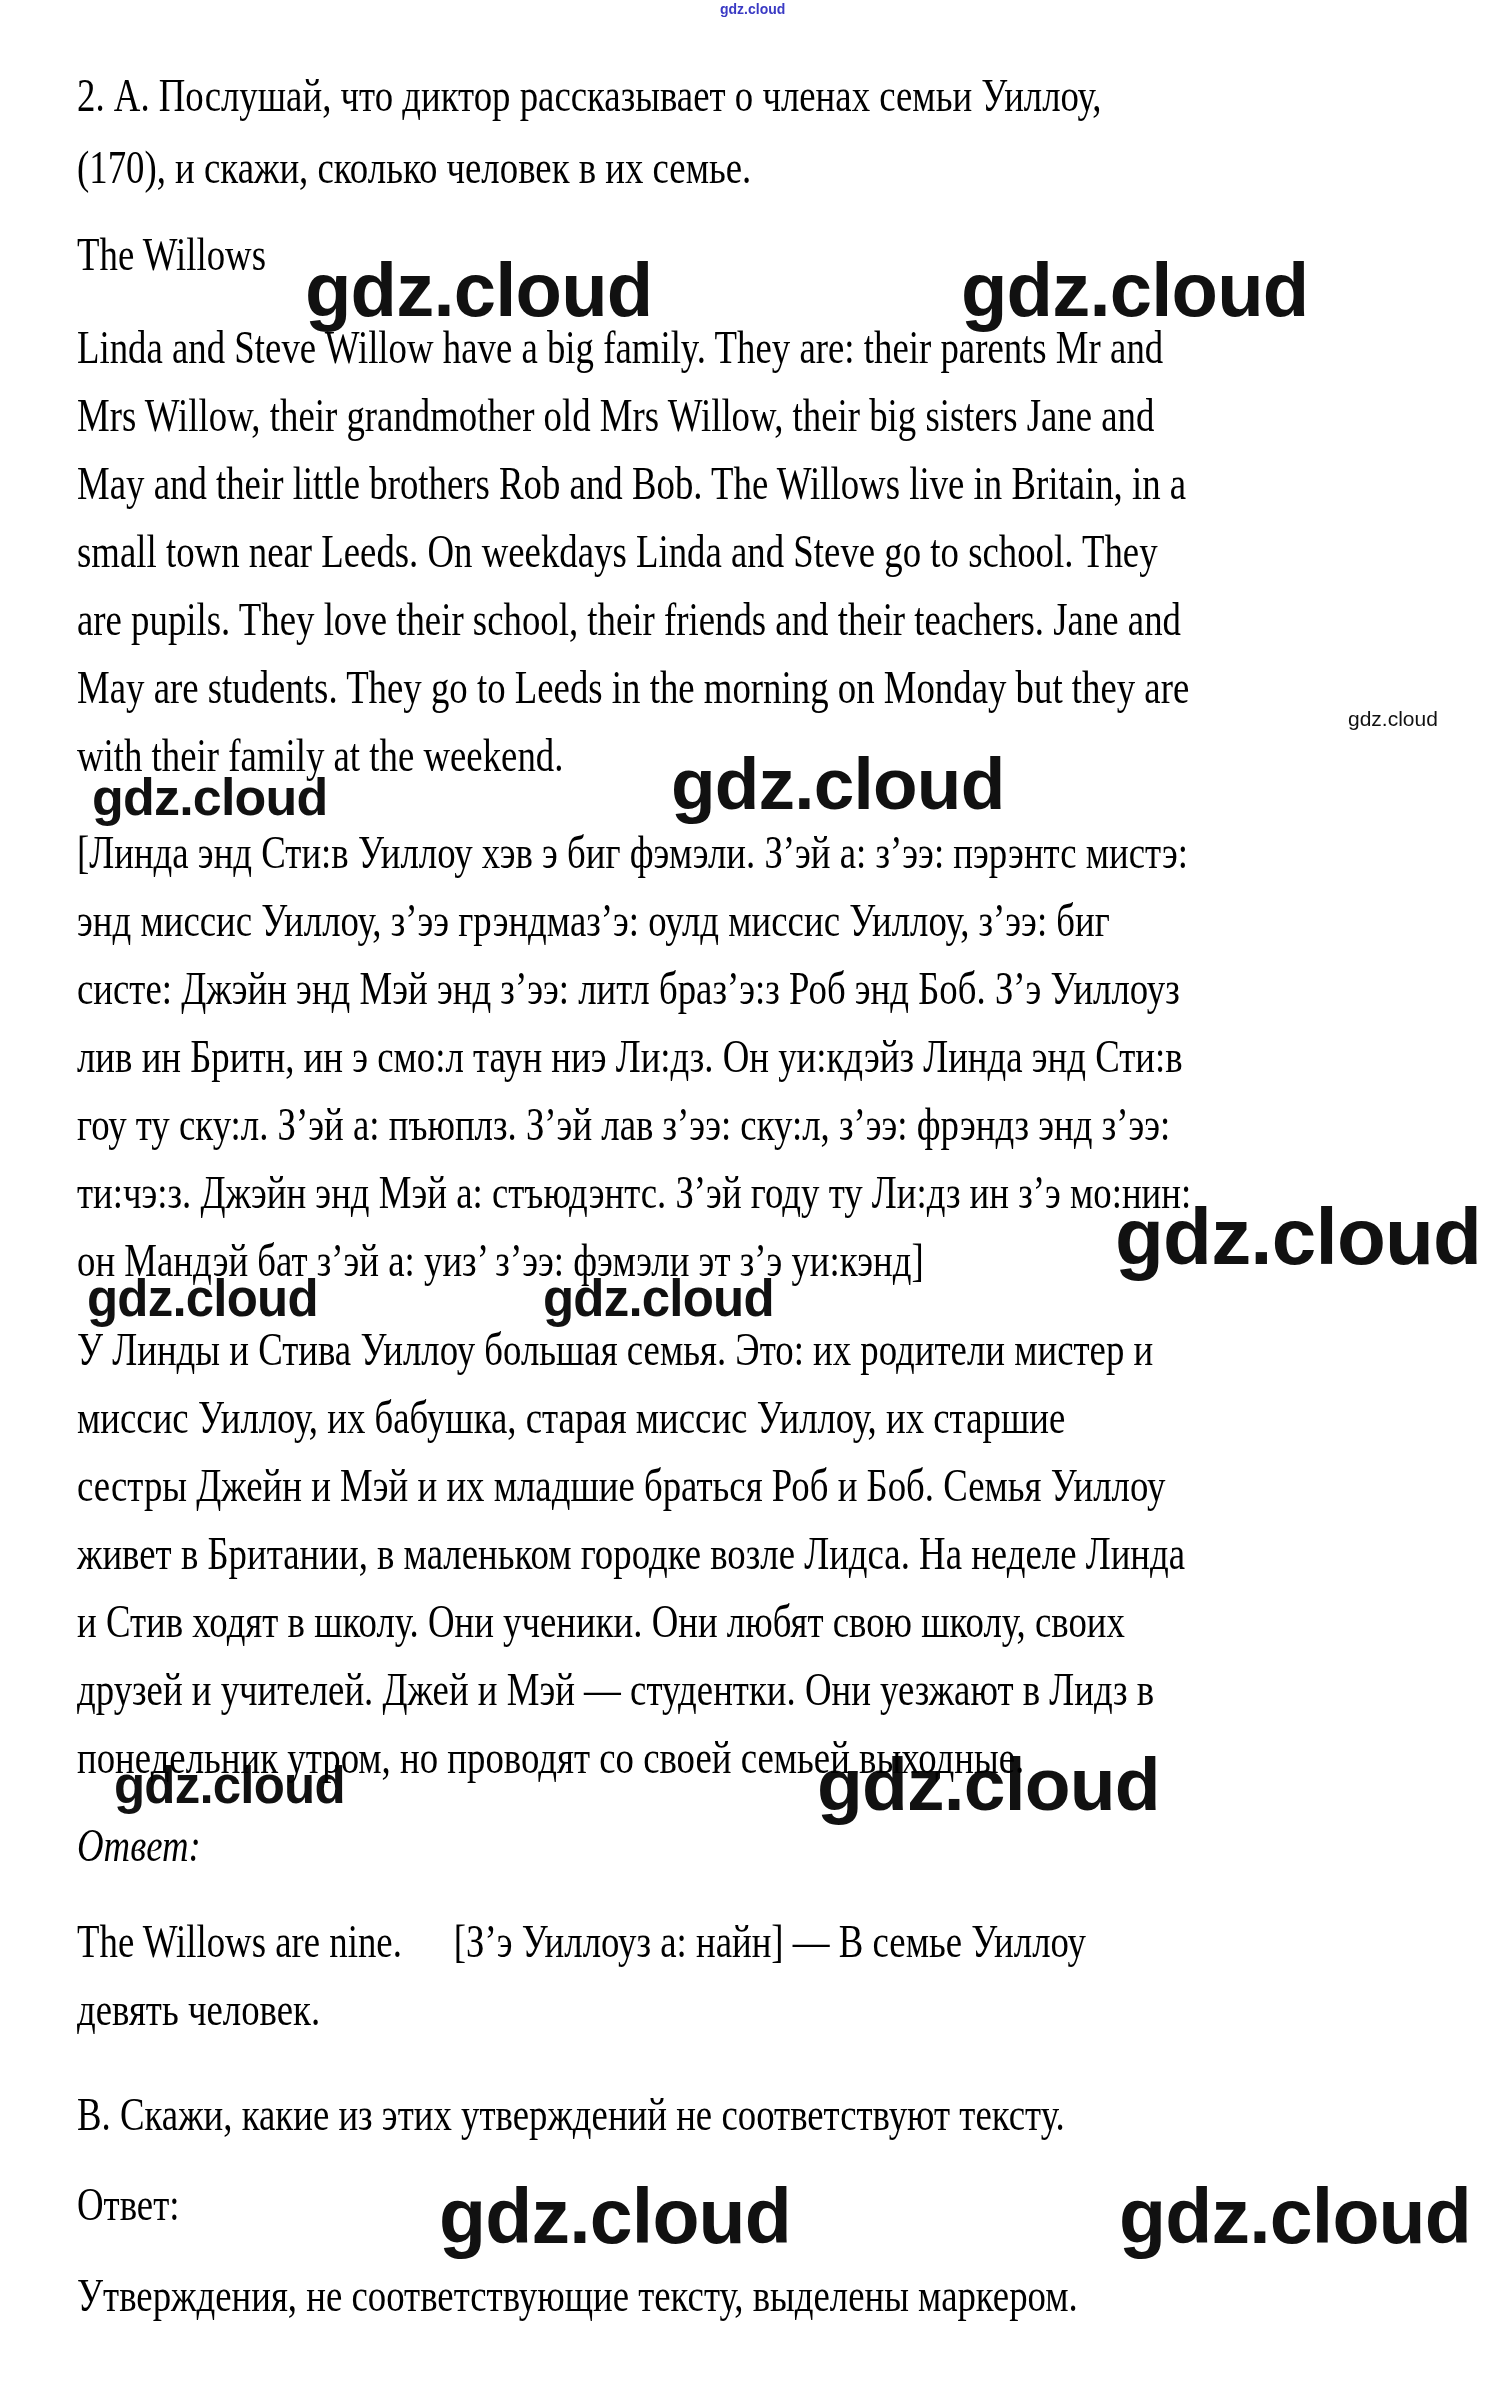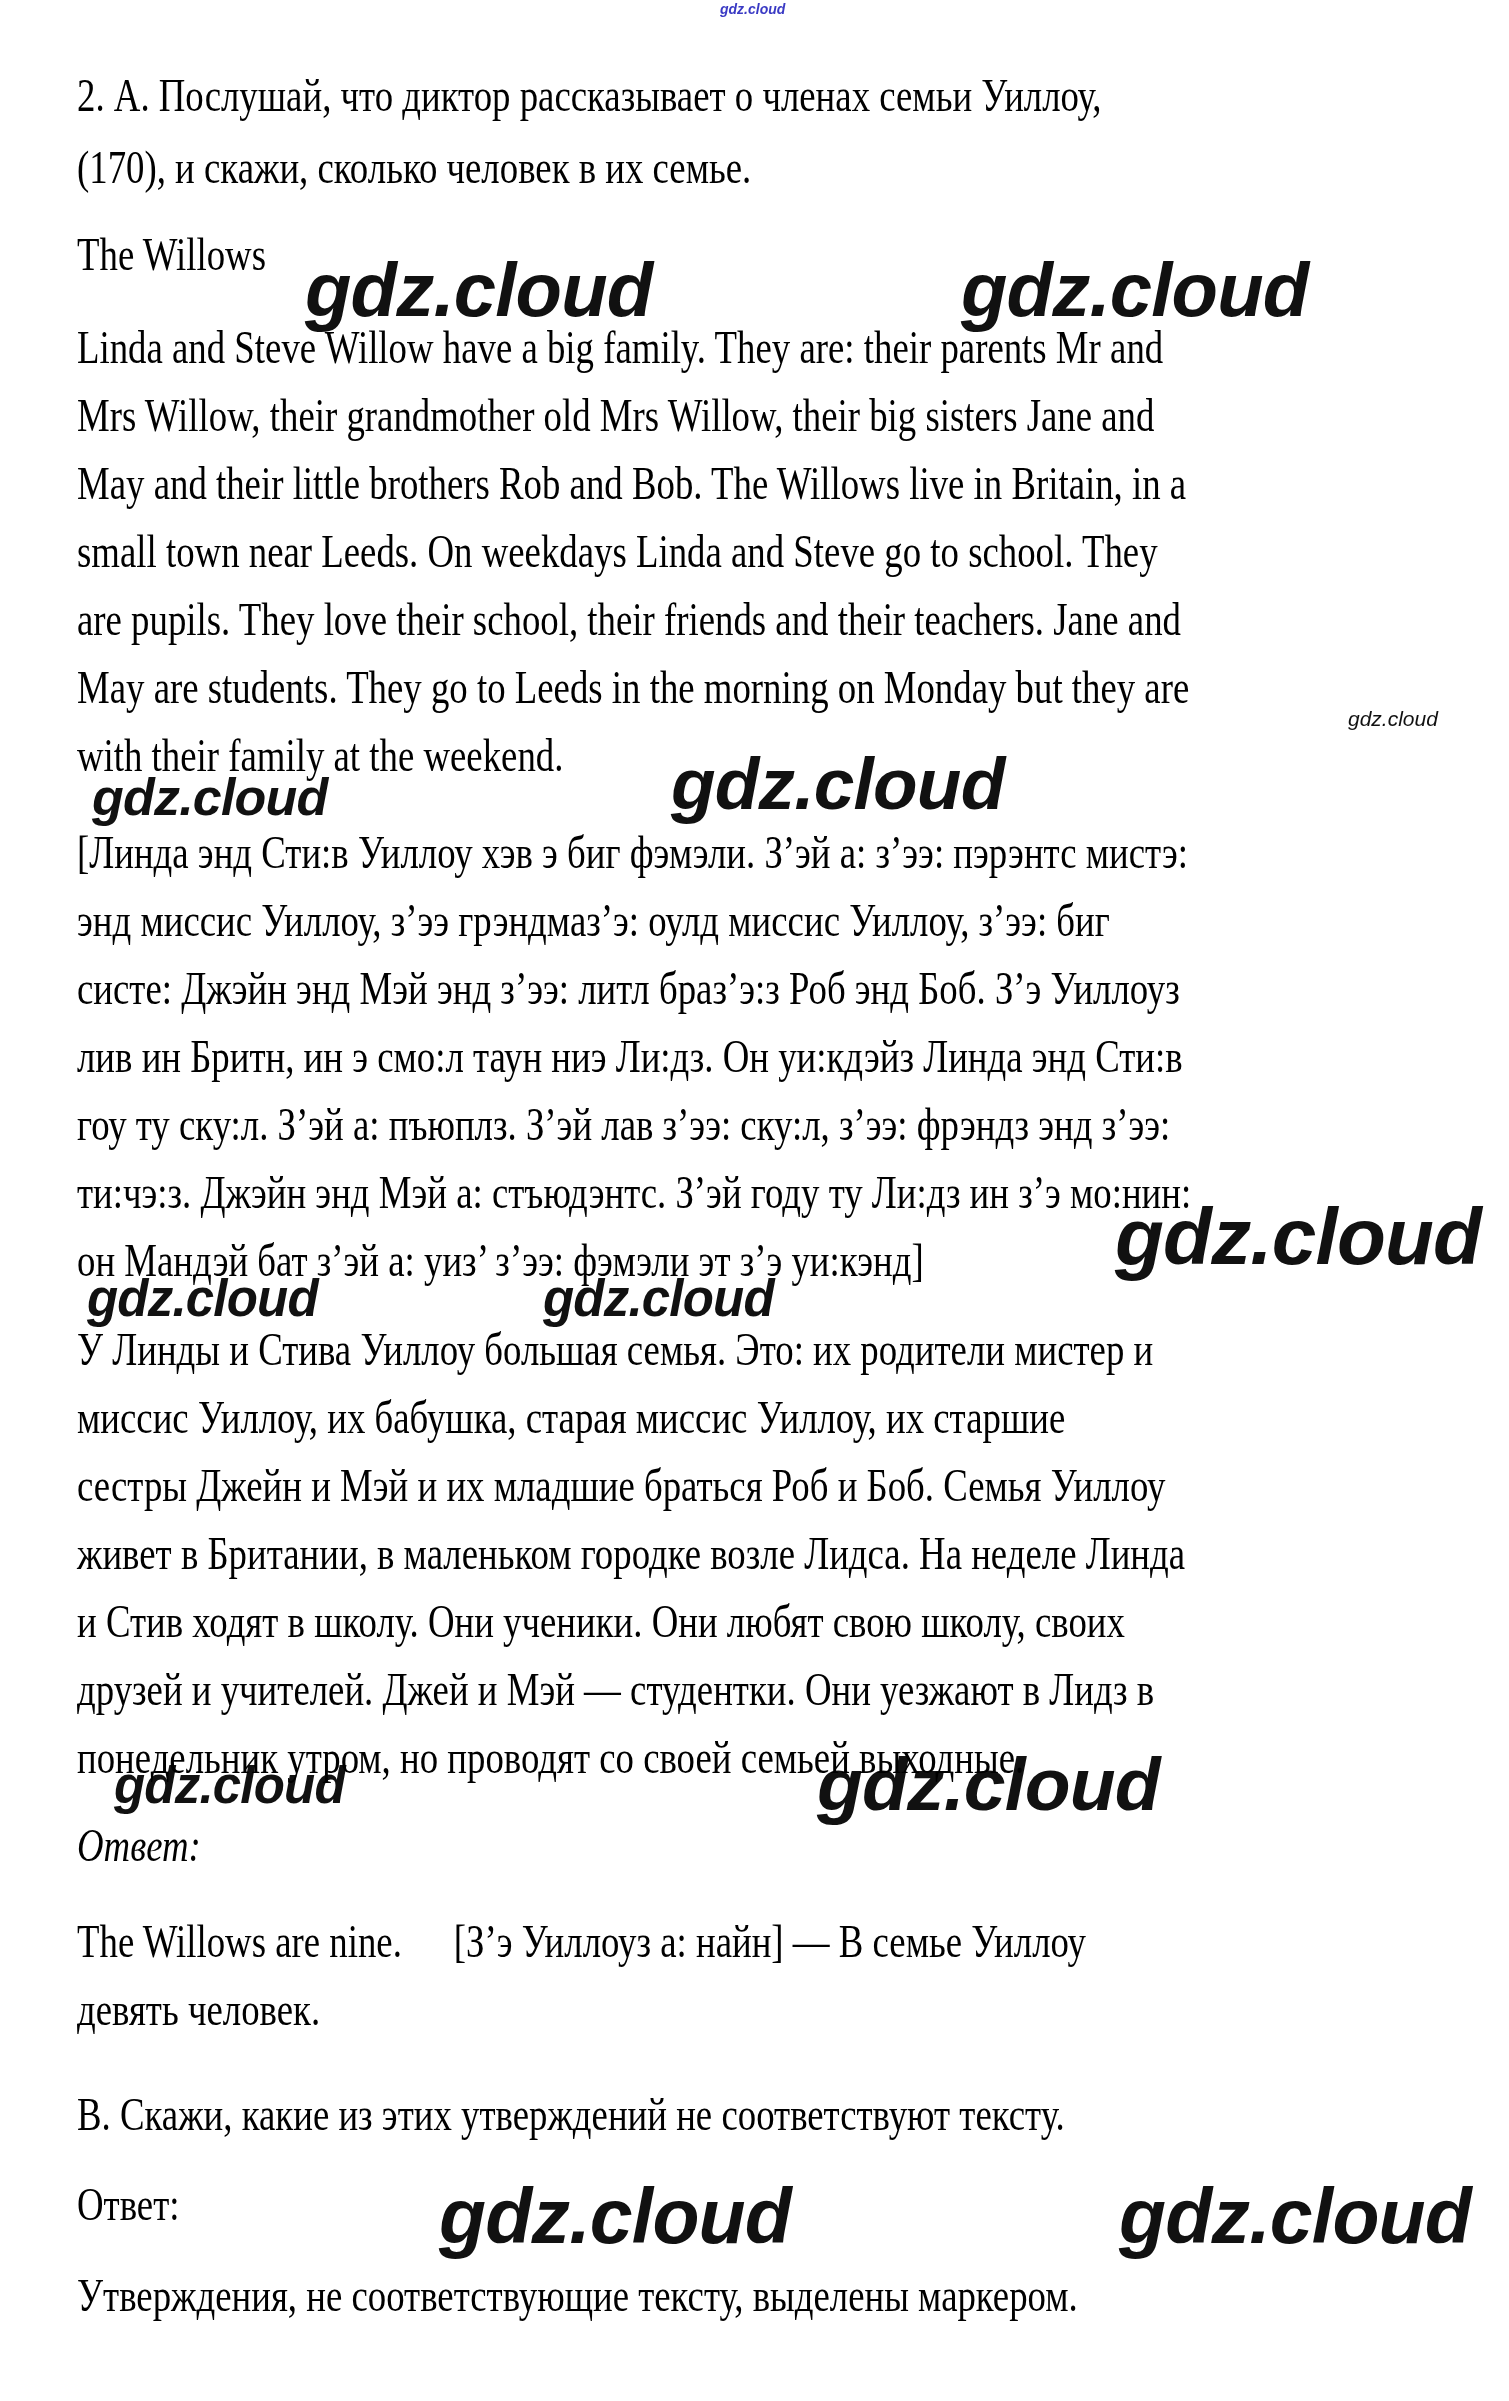--- a/index.html
+++ b/index.html
@@ -29,21 +29,20 @@
   .answer-gap { display: inline-block; margin-left: 65px; }
   
   .wm {
     position: absolute;
     font-family: "Liberation Sans", sans-serif;
     font-weight: 700;
     line-height: 1;
     color: #111111;
     white-space: nowrap;
     letter-spacing: -0.8px;
-    font-style: italic;
   }
   .wm.light { font-weight: 400; letter-spacing: 0; }
   .wm.blue {
     font-weight: 700;
     color: #3a3ac4;
     letter-spacing: 0;
   }
 </style>
 </head>
 <body>

